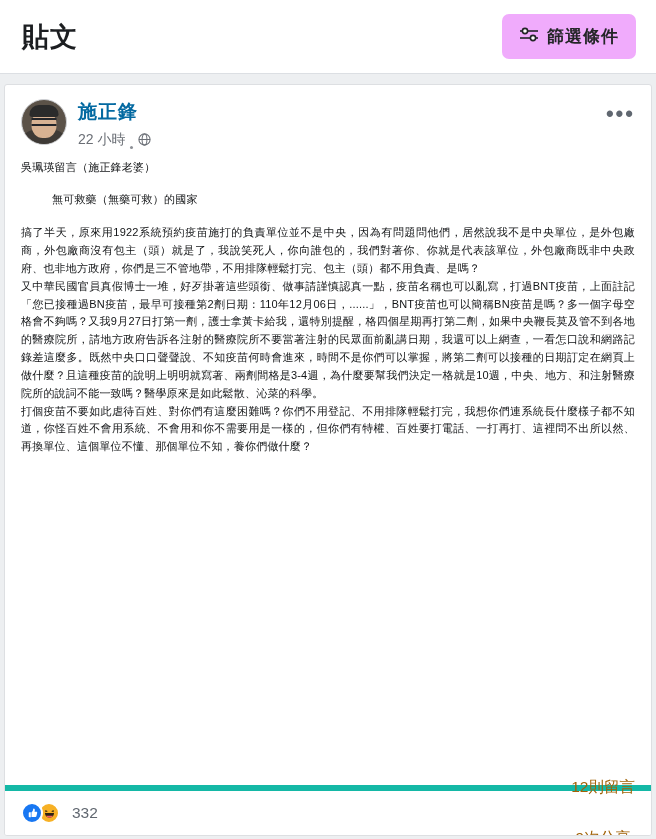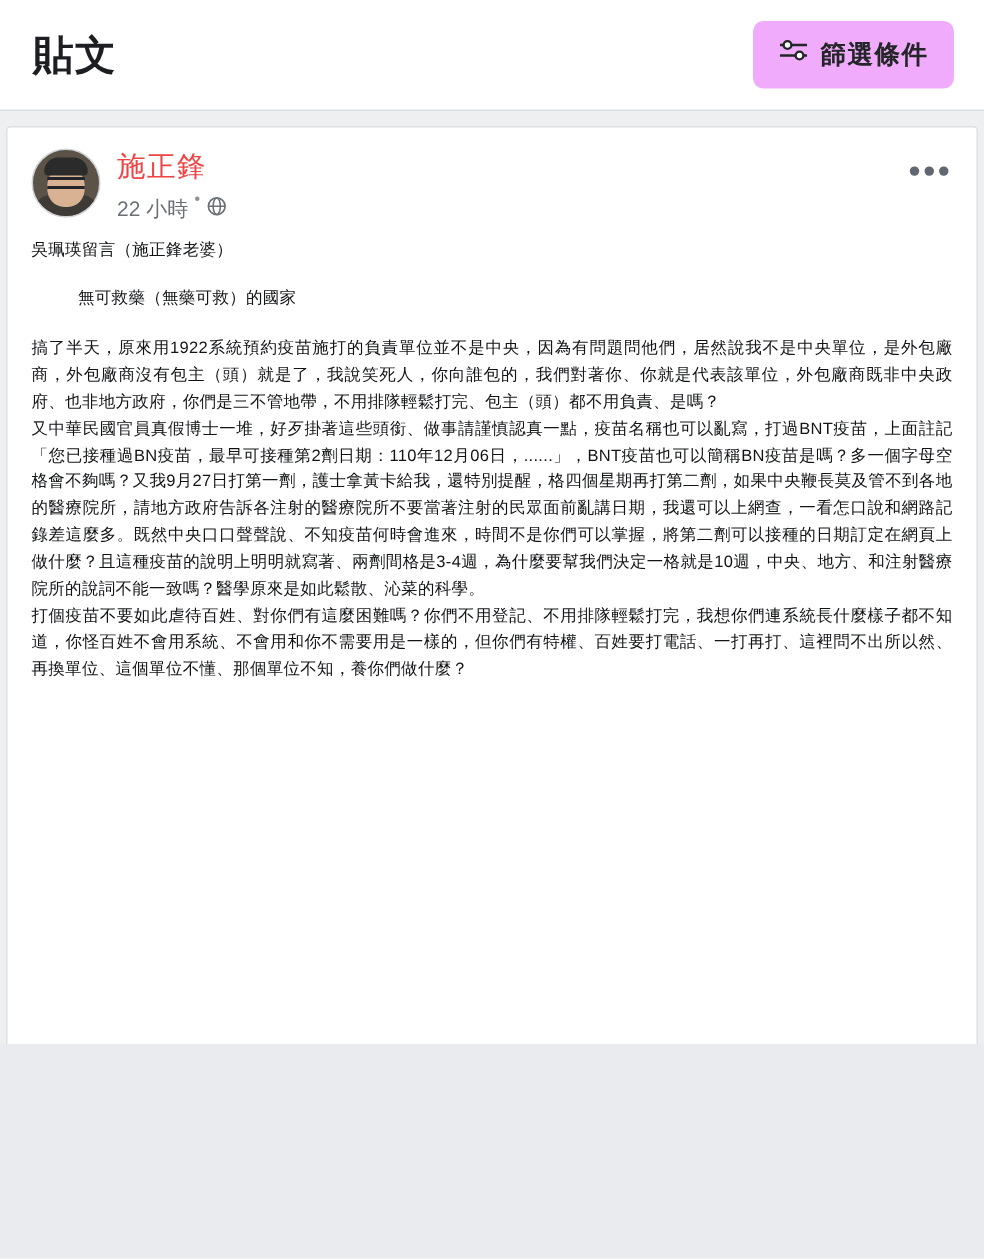--- a/index.html
+++ b/index.html
@@ -3,21 +3,21 @@
 <meta charset="utf-8">
 <style>
   * { box-sizing: border-box; }
   html, body {
     margin: 0; padding: 0;
     background: #e9ebee;
     font-family: "Liberation Sans", sans-serif;
   }
   .screen {
     width: 656px;
-    height: 696px;
+    height: 839px;
     background: #edeff1;
     position: relative;
     overflow: hidden;
   }
   
   .topbar {
     height: 74px;
     background: #ffffff;
     display: flex;
     align-items: center;
@@ -105,31 +105,31 @@
     border-radius: 12px 12px 0 0;
     background: #3e3a36;
   }
   .author-block {
     margin-left: 11px;
     flex: 1 1 auto;
     padding-top: 2px;
   }
   .author-name {
     font-size: 19px;
-    font-weight: normal;
-    color: #ef4444;
+    font-weight: bold;
+    color: #0369a1;
     letter-spacing: 1px;
     line-height: 1.2;
   }
   .post-meta {
     margin-top: 7px;
     font-size: 14px;
     color: #6b6f76;
     display: flex;
-    align-items: flex-start;
+    align-items: flex-end;
     gap: 5px;
   }
   .meta-dot {
     width: 3px; height: 3px;
     border-radius: 50%;
     background: #8d9096;
     display: inline-block;
   }
   .globe-icon { display: block; }
   .more-btn {

